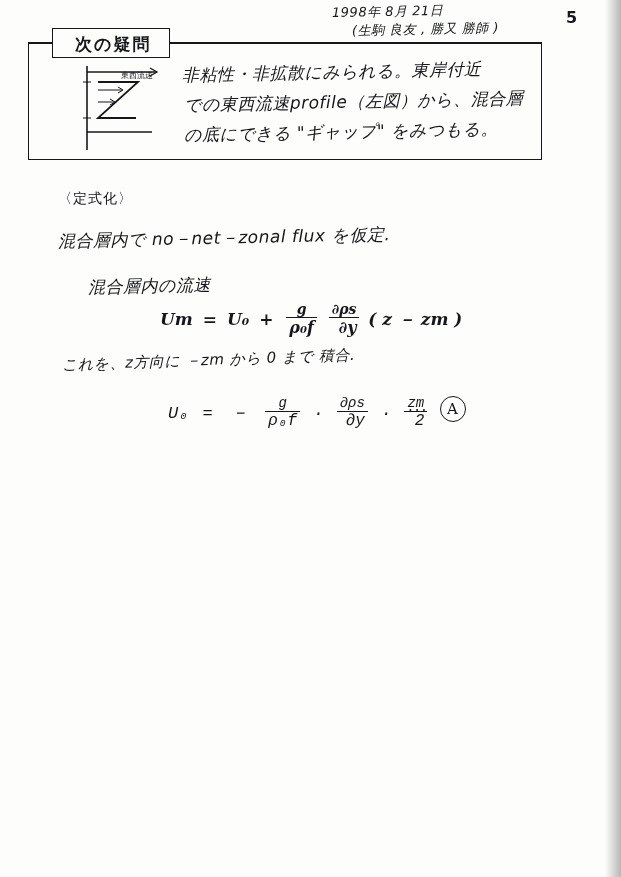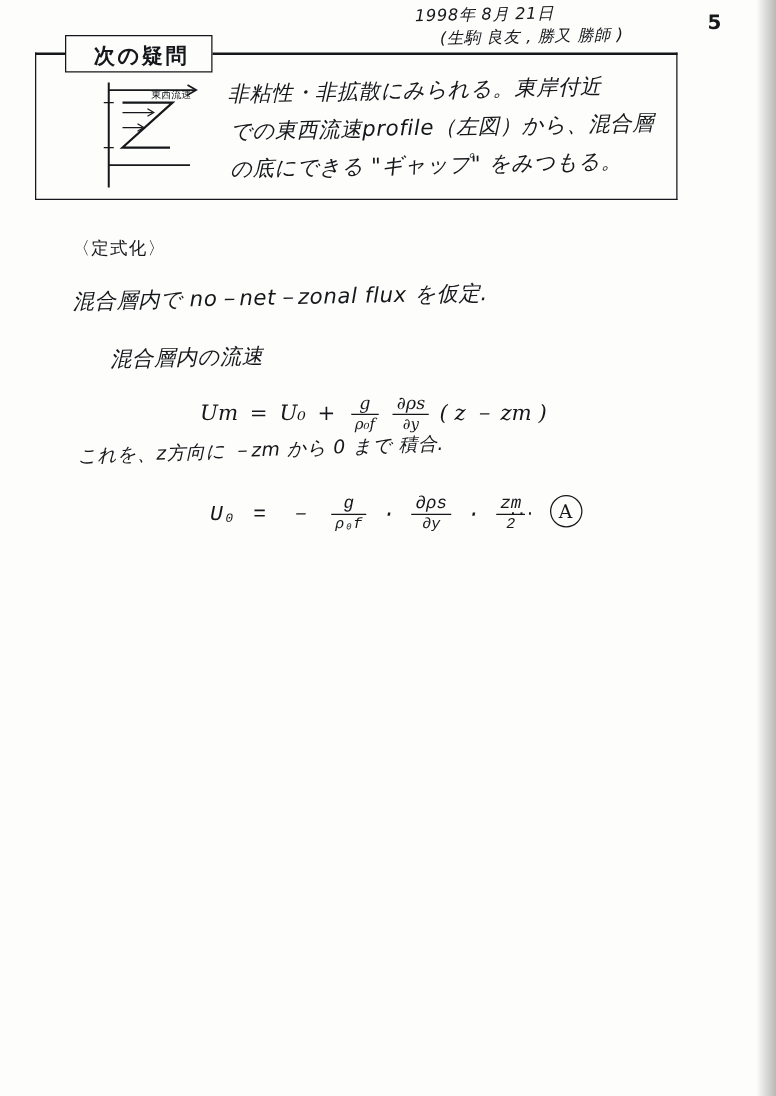--- a/index.html
+++ b/index.html
@@ -115,33 +115,33 @@
   #b-line2 { top: 276px; left: 88px; font-size: 17px; }
   #b-line3 { top: 356px; left: 62px; font-size: 15px; }
 
   
   .eq {
     position: absolute;
     font-family: "DejaVu Serif", serif;
     font-style: italic;
     color: #15171b;
   }
-  #eq1 { top: 316px; left: 160px; font-size: 17px; }
+  #eq1 { top: 302px; left: 160px; font-size: 17px; font-weight: bold; }
   #eq2 { top: 396px; left: 168px; font-size: 17px; font-family: Liberation Mono, monospace; }
 
   .frac {
     display: inline-block;
     vertical-align: middle;
     text-align: center;
     margin: 0 3px;
     position: relative;
     top: -1px;
   }
   .frac .num { display: block; font-size: 14px; padding: 0 3px; }
-  .frac .den { display: block; font-size: 12px; padding: 0 3px; border-top: 1.3px solid #15171b; }
+  .frac .den { display: block; font-size: 16px; padding: 0 3px; border-top: 1.3px solid #15171b; text-align: right; }
   .op { margin: 0 4px; }
 
   
   #eq-dots { top: 402px; left: 408px; font-size: 15px; letter-spacing: 2px; }
   #eq-tag-circle {
     position: absolute;
     top: 396px; left: 440px;
     width: 26px; height: 26px;
     border: 1.5px solid #15171b;
     border-radius: 50%;

